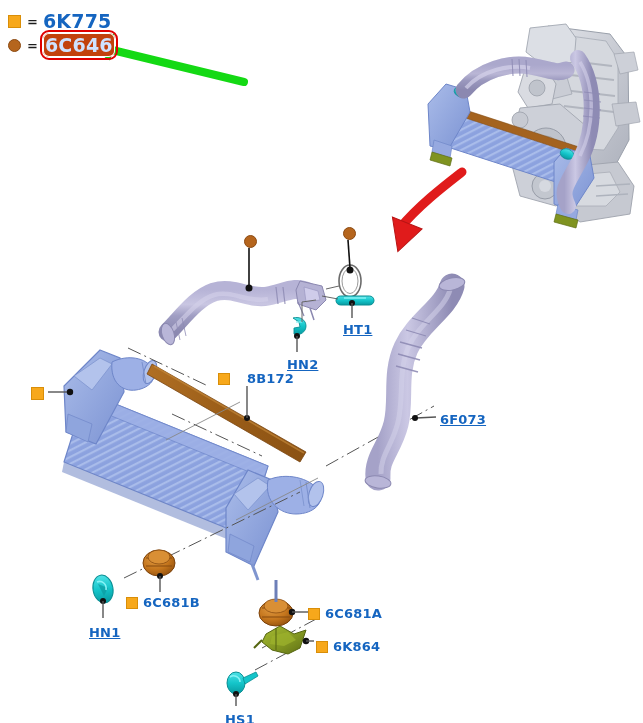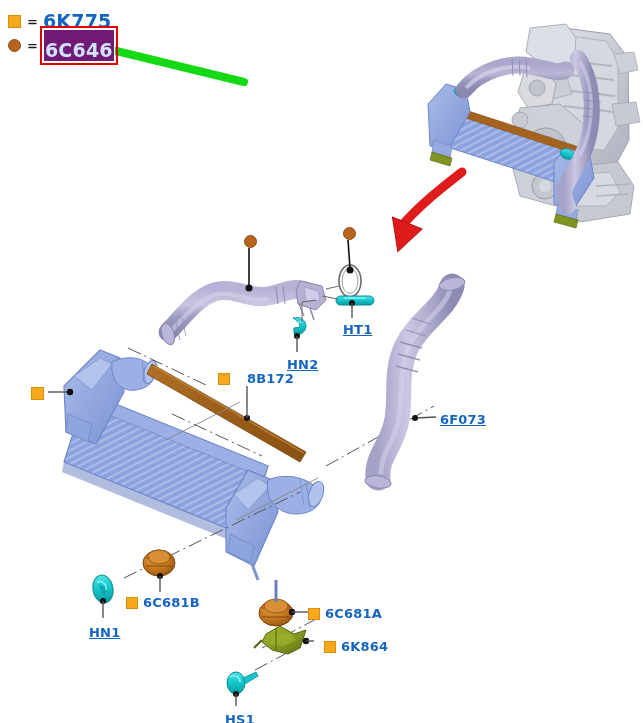--- a/index.html
+++ b/index.html
@@ -58,26 +58,27 @@
     font-weight:bold;
     margin-right:5px;
   }
   .legend-text{
     color:#1565c0;
     font-size:19px;
     font-weight:bold;
     letter-spacing:.2px;
   }
   .legend-text.selected{
-    background:#701a75;
+    background:#c2410c;
     color:#cfe2ff;
-    padding:10px 2px 1px 2px;
+    padding:1px 2px 1px 2px;
     outline:2px solid #e00000;
     outline-offset:1px;
     box-shadow:0 0 0 1px #ffffff inset;
+    border-radius:6px;
   }
 
   
   .label{
     position:absolute;
     color:#1565c0;
     font-size:13px;
     font-weight:bold;
     white-space:nowrap;
     z-index:30;
@@ -437,21 +438,21 @@
   <div class="label with-sq" style="left:126px; top:595px;text-align:right;">
     <span class="bullet"></span>
     <span>6C681B</span>
   </div>
 
   <div class="label with-sq" style="left:308px; top:606px;align-items:center;">
     <span class="bullet"></span>
     <span>6C681A</span>
   </div>
 
-  <div class="label with-sq" style="left:324px; top:639px;">
+  <div class="label with-sq" style="left:316px; top:639px;">
     <span class="bullet"></span>
     <span>6K864</span>
   </div>
 
   <div class="label plain" style="left:440px; top:412px;">6F073</div>
 
   <div style="position:absolute;left:31px;top:387px;width:11px;height:11px;background:#f7a81b;border:1px solid #d98e08;z-index:31;"></div>
 
   <div style="position:absolute;left:244px;top:235px;width:11px;height:11px;border-radius:50%;background:#b5651d;border:1px solid #8c4a12;z-index:31;"></div>
 

